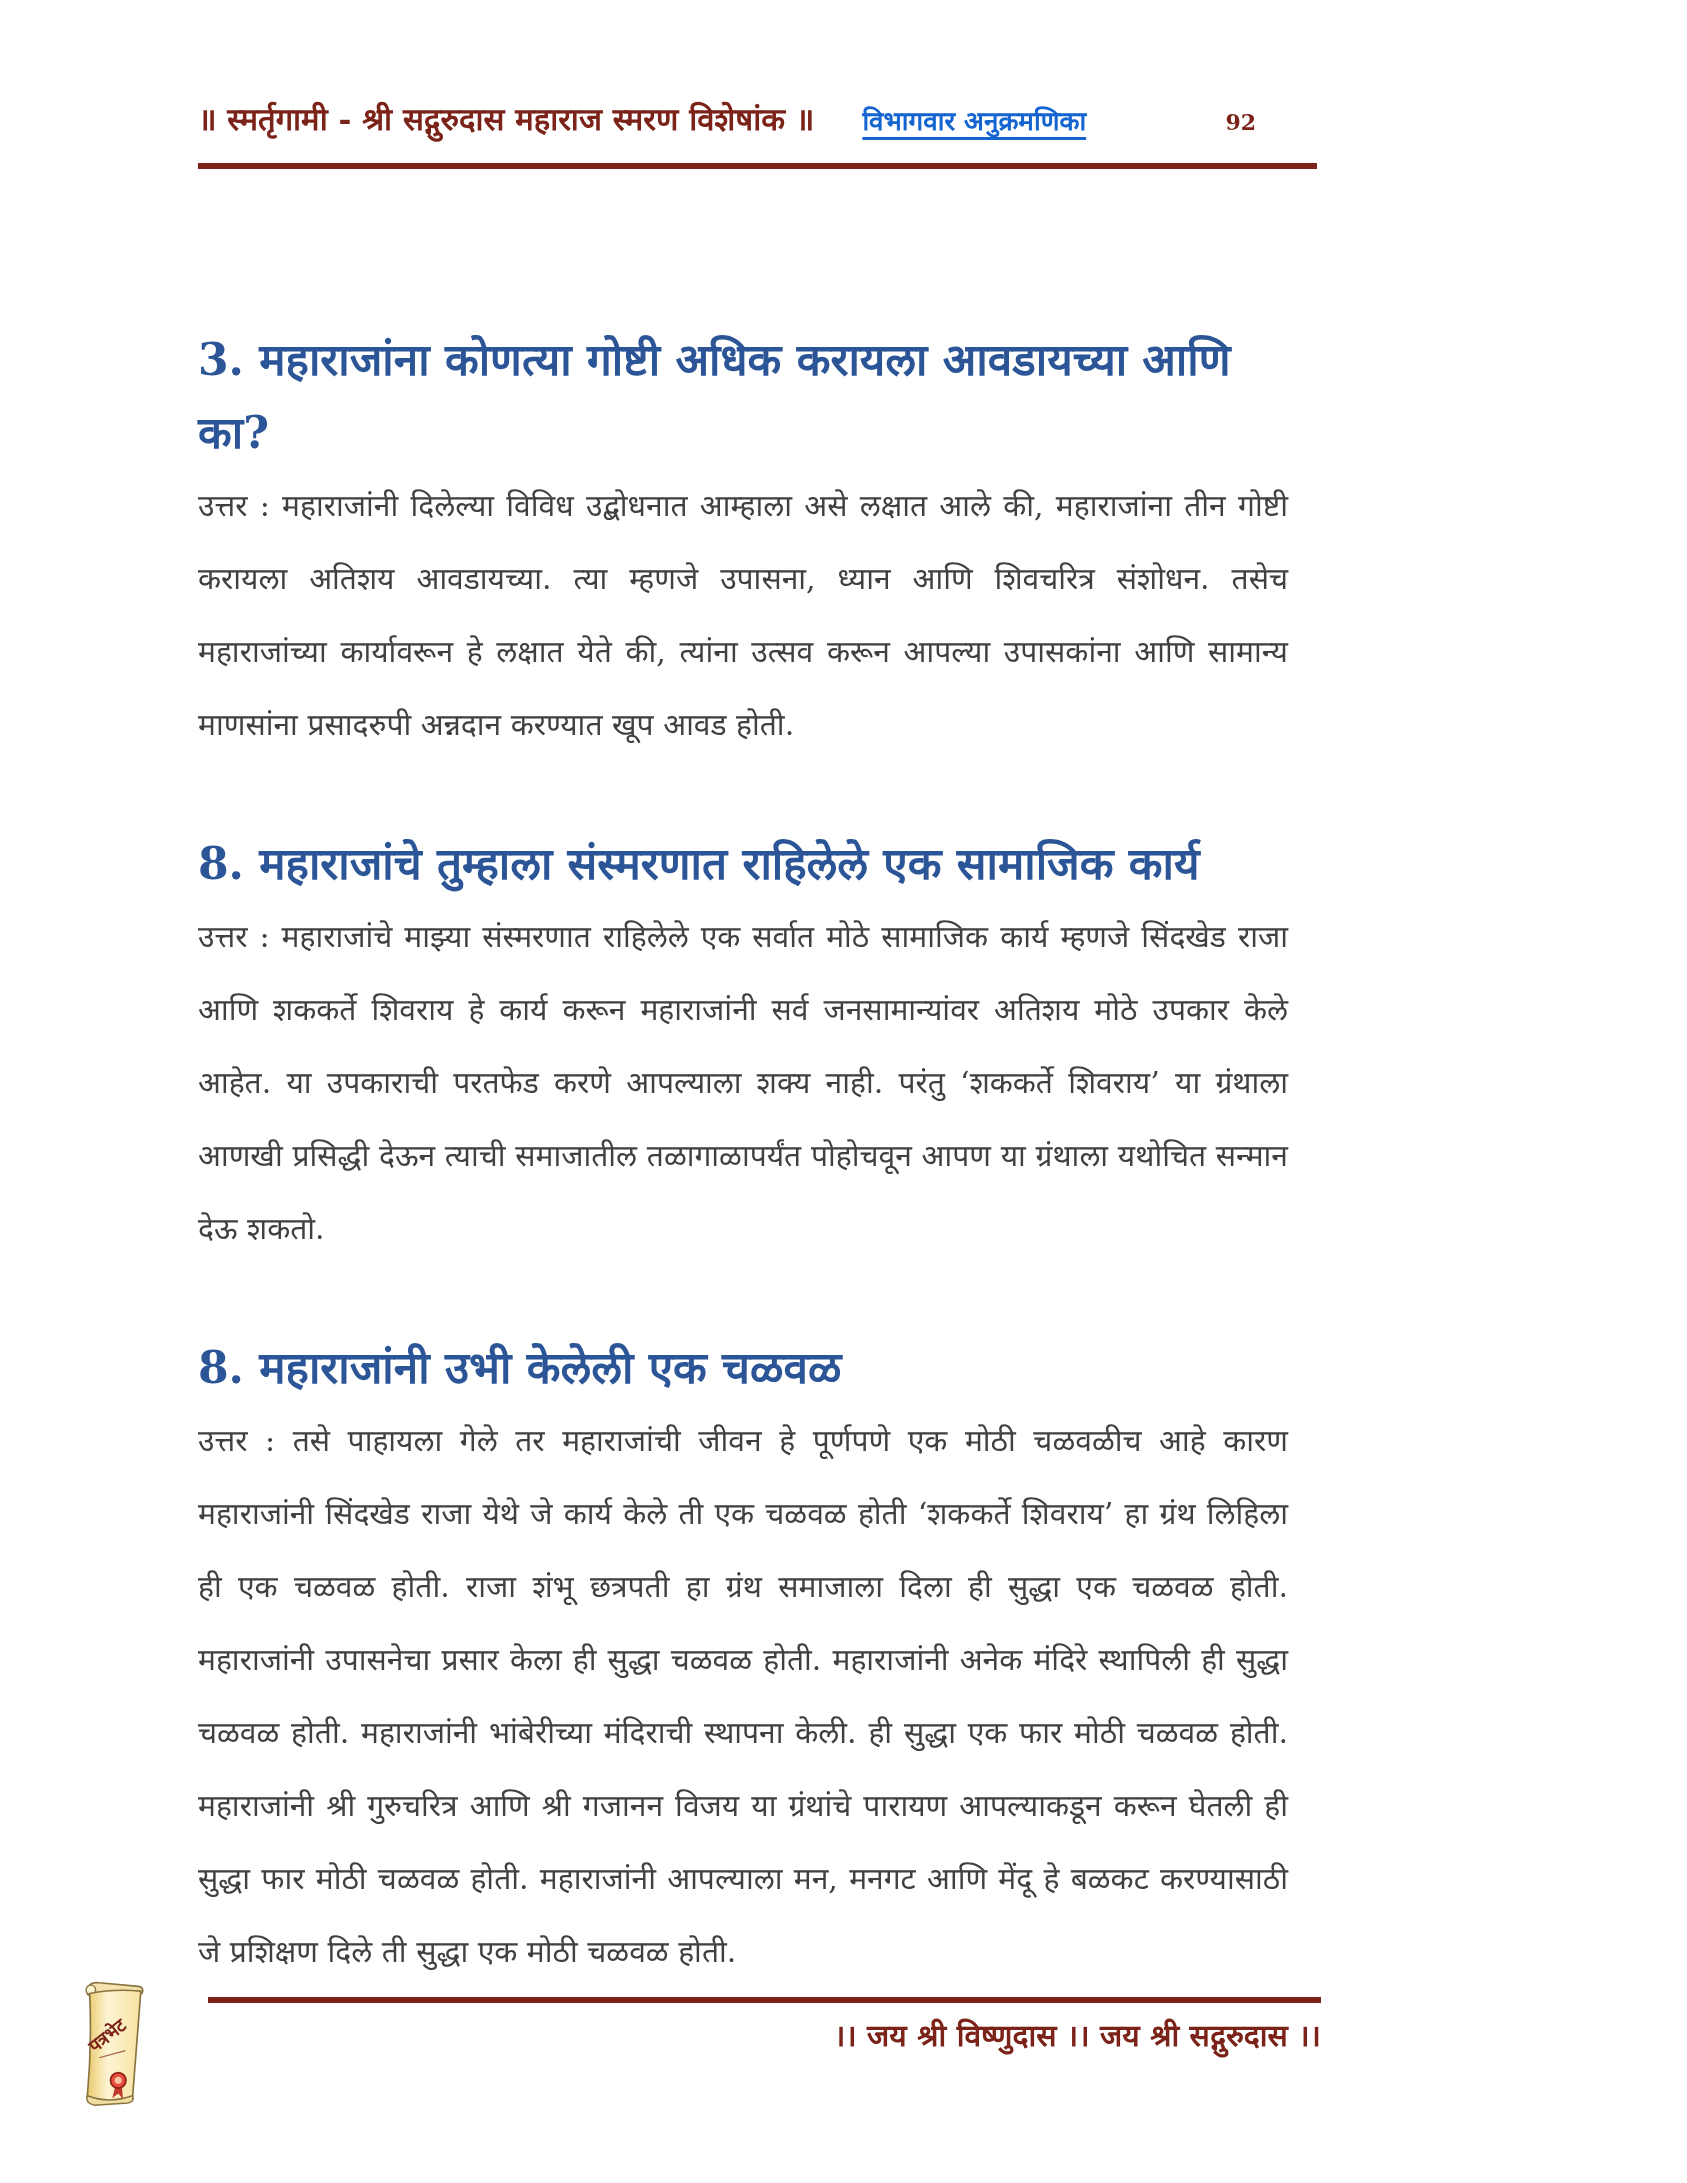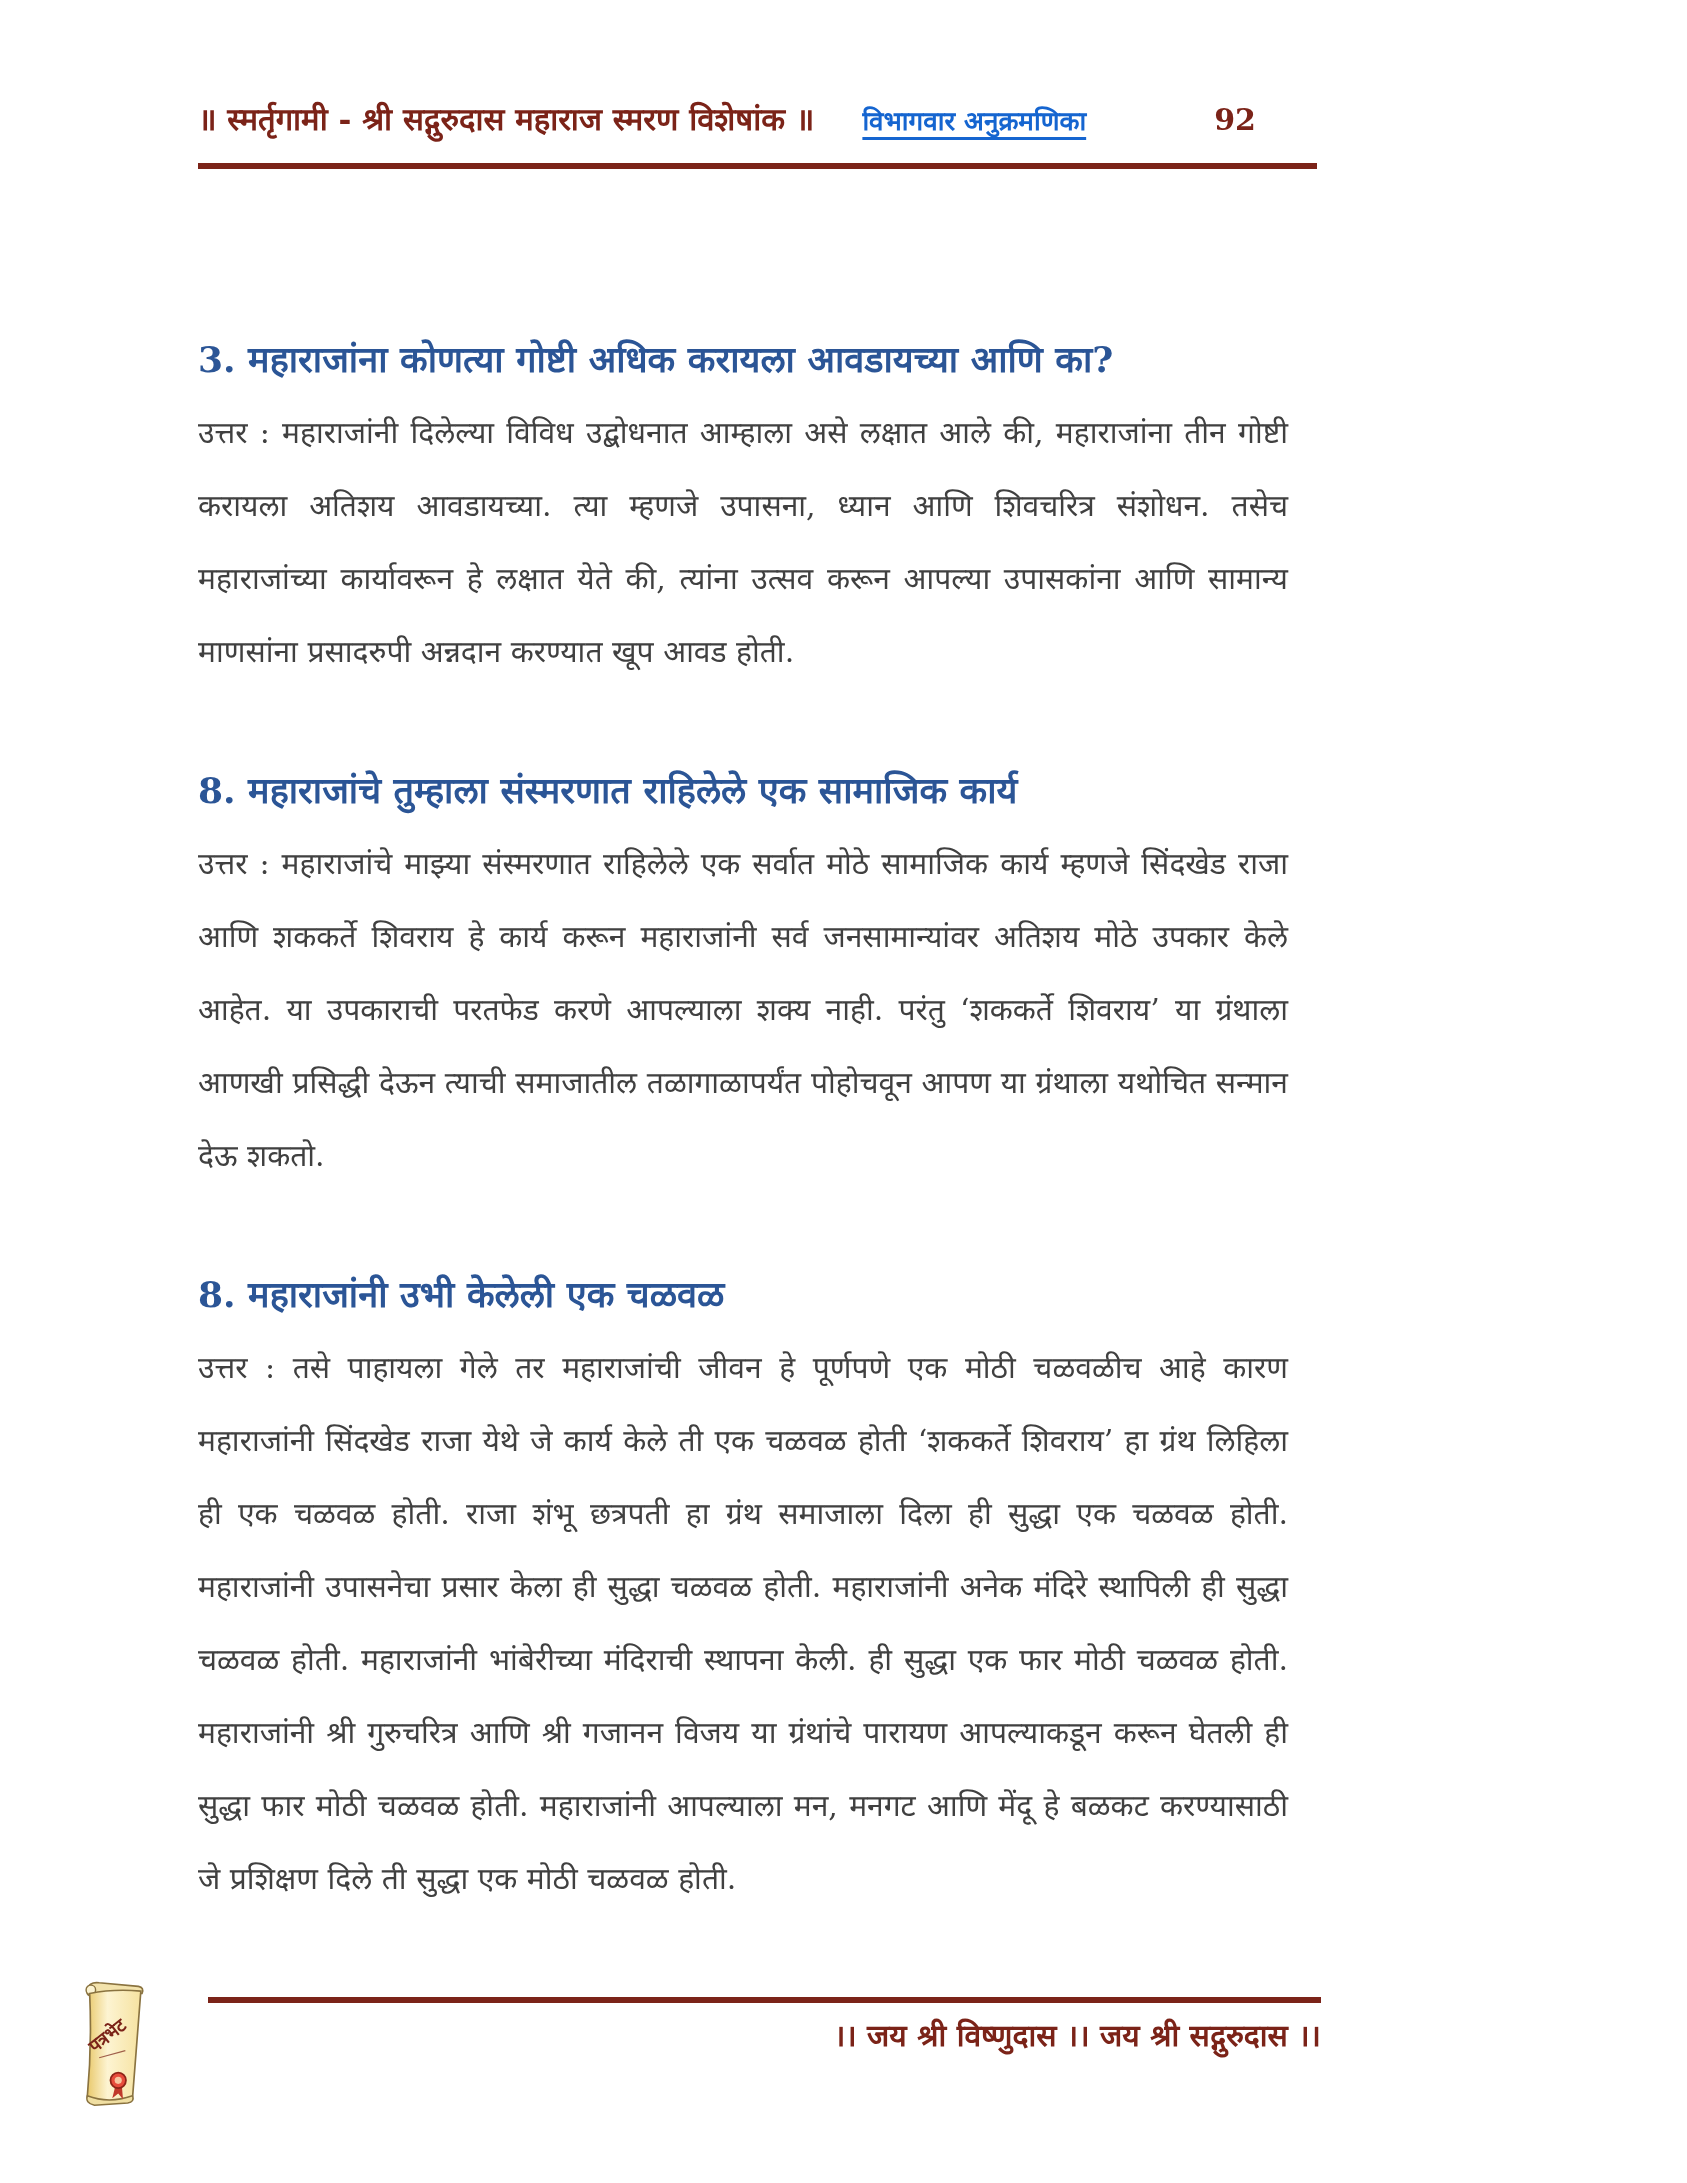--- a/index.html
+++ b/index.html
@@ -31,42 +31,42 @@
     font-size:26px;
     font-weight:bold;
     text-decoration:underline;
     text-decoration-thickness:2.6px;
     text-underline-offset:6.6px;
     margin-left:48px;
     cursor:pointer;
   }
   .header-page{
     color:#7B2318;
-    font-size:30px;
+    font-size:22px;
     font-weight:bold;
     margin-left:auto;
     margin-right:61px;
   }
   .rule{
     height:6px;
     background:#7B2318;
     border:none;
     margin:0;
   }
   .header .rule{margin-top:24px;}
   
   .main{
     position:absolute;
     left:198px; right:202px; top:323px;
   }
   .section{margin:0;}
   .section + .section{margin-top:66px;}
   .q-heading{
     color:#2B5596;
-    font-size:36px;
+    font-size:44px;
     font-weight:600;
     line-height:73px;
     margin:0;
   }
   .answer{
     color:#404040;
     font-size:30px;
     line-height:73px;
     text-align:justify;
     margin:0;

